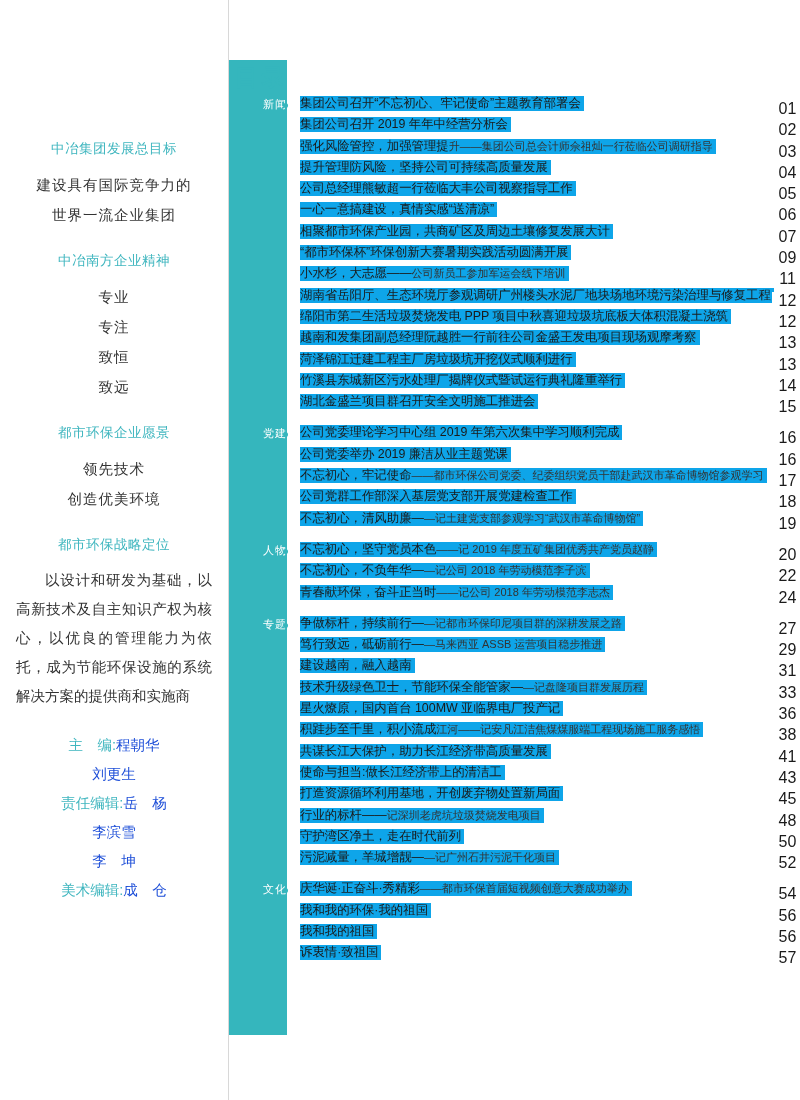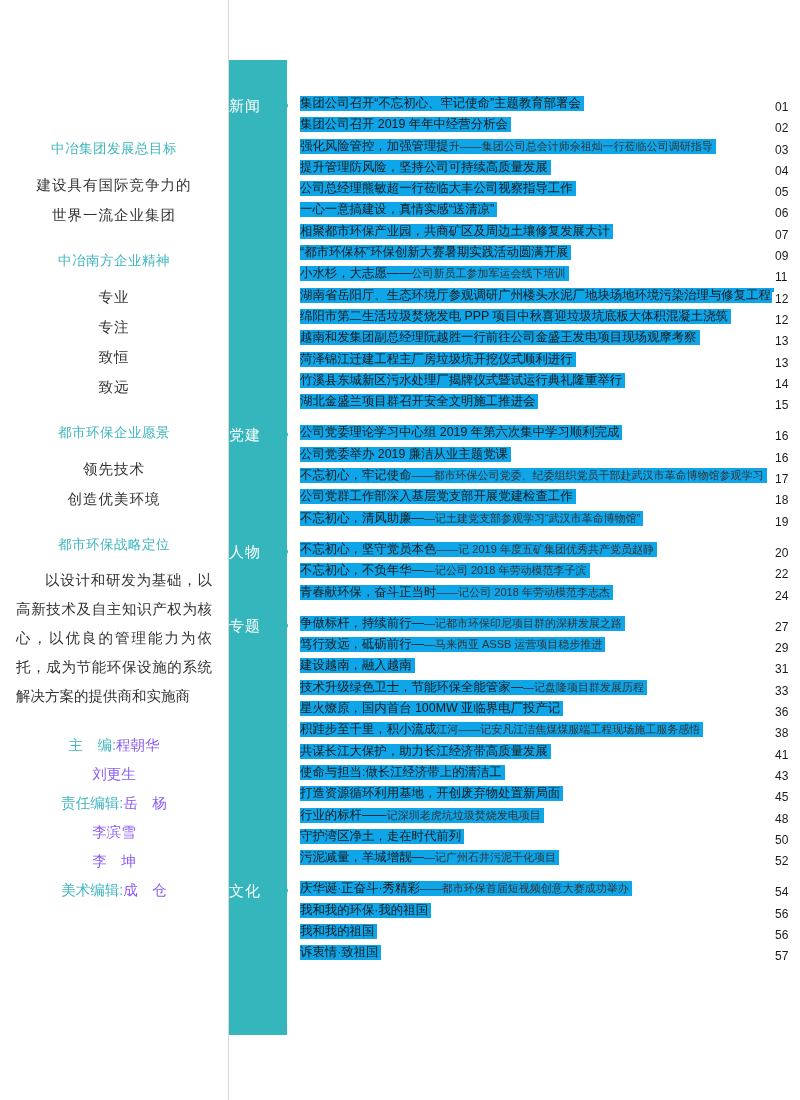--- a/index.html
+++ b/index.html
@@ -53,21 +53,21 @@
     text-indent: 2em;
     padding: 0 2px;
   }
   .lc-credits {
     margin-top: 20px;
     color: #3fb6bf;
     font-size: 14.5px;
     line-height: 29px;
     text-align: center;
   }
-  .lc-credits .nm { color: #8b5cf6; }
+  .lc-credits .nm { color: #1d4ed8; }
 
   
   .v-divider {
     position: absolute;
     left: 228px; top: 0;
     width: 1px; height: 1100px;
     background: #d8d8d8;
   }
 
   
@@ -101,24 +101,24 @@
   }
   .section {
     position: relative;
     display: flex;
     align-items: flex-start;
   }
   .cat {
     width: 58px;
     flex: 0 0 58px;
     color: #ffffff;
-    font-size: 15px;
+    font-size: 11px;
     letter-spacing: 1px;
     padding-top: 1px;
-    text-align: left;
+    text-align: right;
     position: relative;
     z-index: 3;
   }
   .cat-dot {
     position: absolute;
     left: 54px; top: 7px;
     width: 5px; height: 5px;
     border-radius: 50%;
     background: #35b6bd;
     z-index: 4;
@@ -149,22 +149,22 @@
   .edots {
     position: absolute;
     left: 0; right: 30px; top: 11px;
     border-bottom: 1px dotted #9a9a9a;
     z-index: -1;
   }
   .enum {
     position: absolute;
     right: 0; top: 4px;
     width: 28px;
-    text-align: left;
-    font-size: 12px;
+    text-align: center;
+    font-size: 16px;
     color: #1a1a1a;
     background: #fff;
     padding-left: 3px;
   }
   .sec-gap { height: 10px; }
 </style>
 </head>
 <body>
 
 <div class="page">

